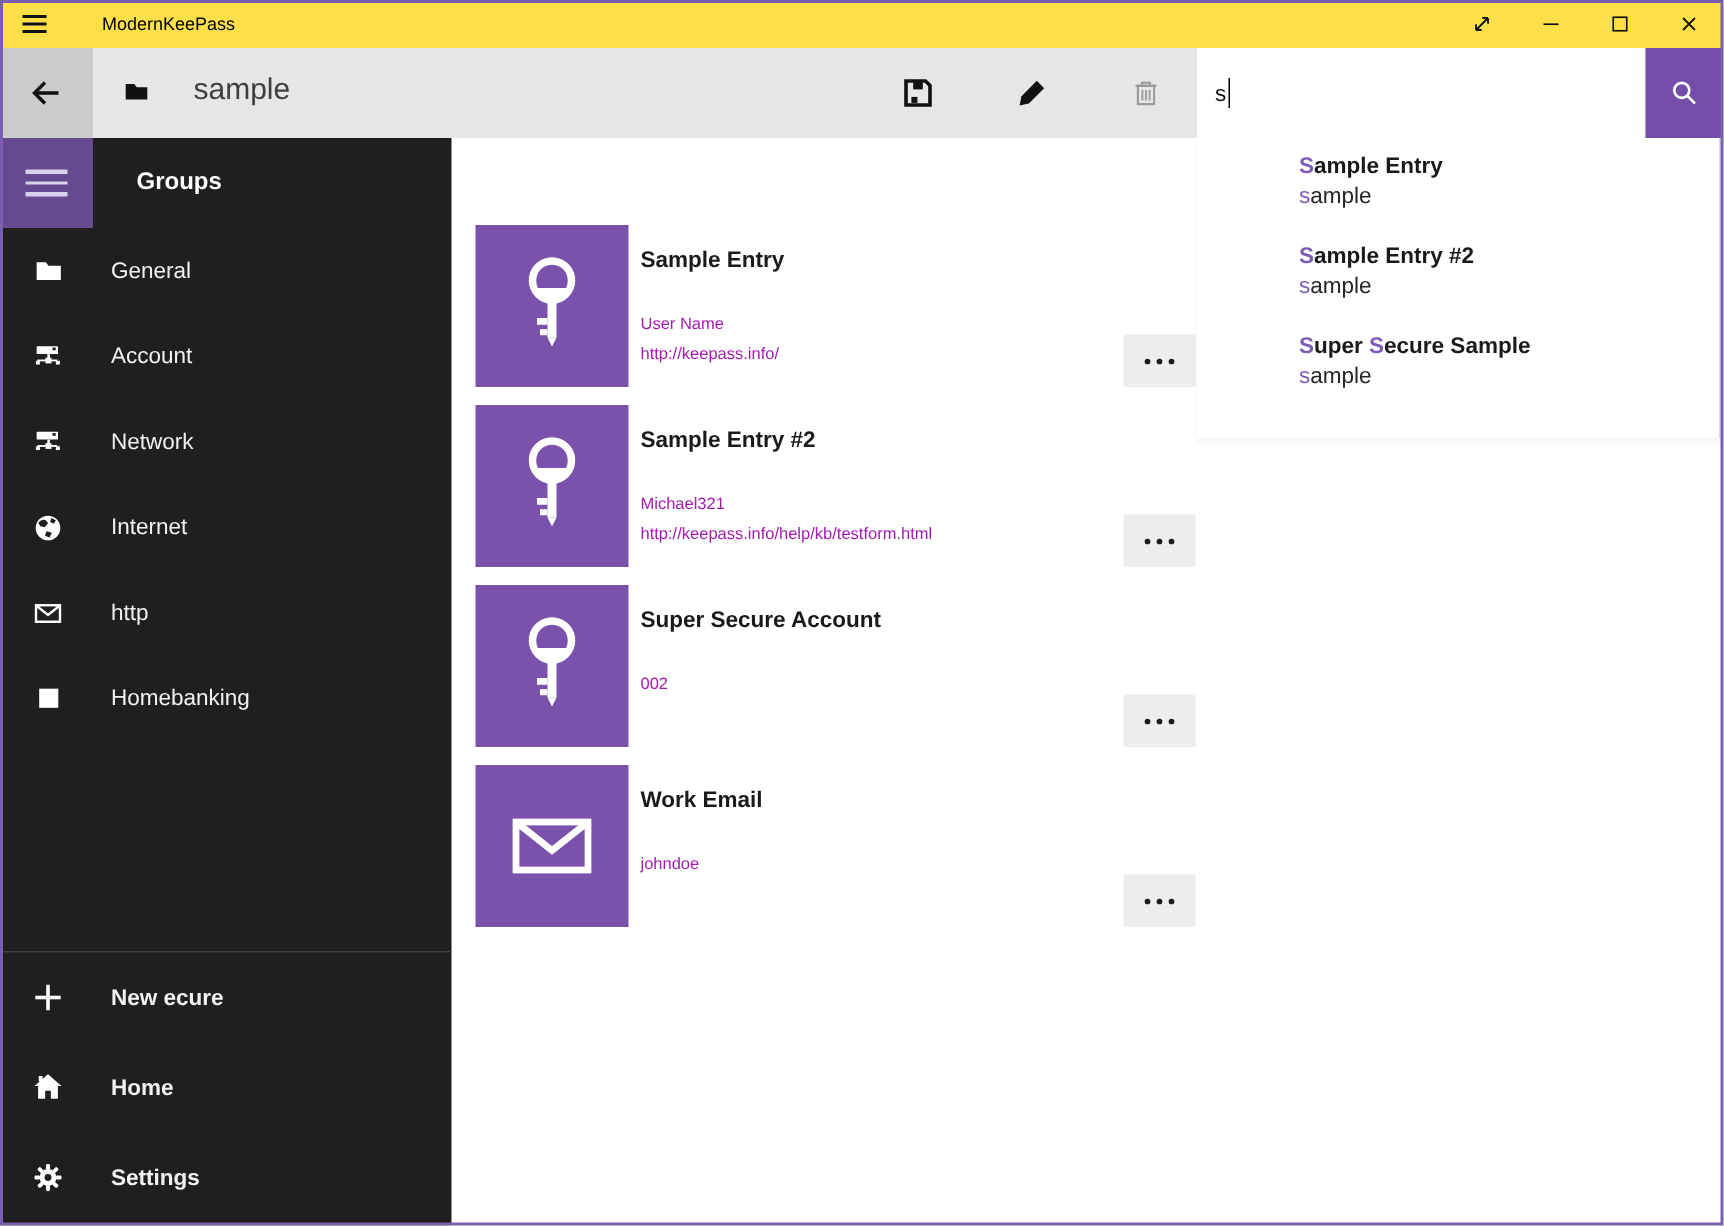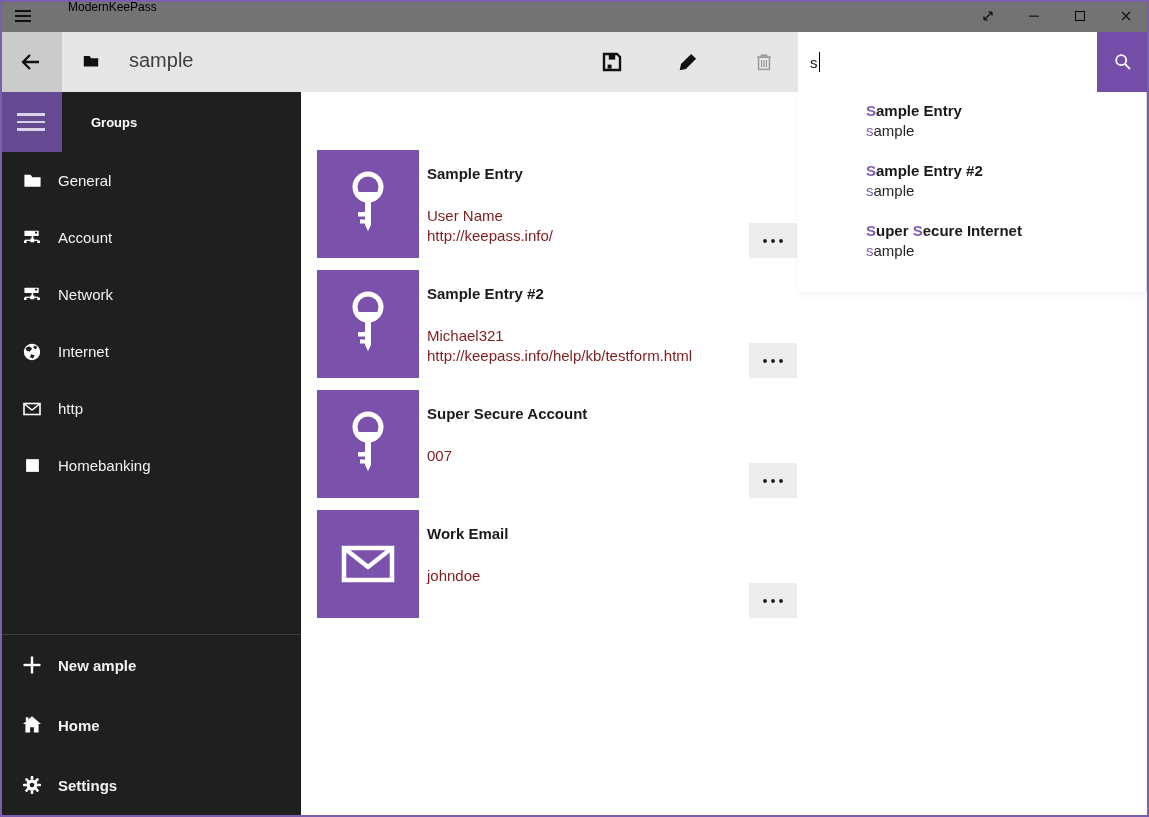--- a/index.html
+++ b/index.html
@@ -6,21 +6,21 @@
     --accent:#744DA9; --tile:#7B52AB; --hamburger:#654A92; --sidebar:#1F1F1F;
     --cmdbar:#E6E6E6; --backbg:#CBCBCB; --winborder:#7A5FB0; --hl:#7E5BB5;
   }
   *{margin:0;padding:0;box-sizing:border-box;}
   html,body{background:#8a8a8a;}
   body{font-family:"Liberation Sans","DejaVu Sans",sans-serif;}
   .window{position:relative;width:1149px;height:817px;background:#fff;overflow:hidden;}
   .frame{position:absolute;inset:0;border:2px solid var(--winborder);pointer-events:none;z-index:60;}
 
   
-  .titlebar{position:absolute;left:0;top:0;width:100%;height:32px;background:#737373;display:flex;}
+  .titlebar{position:absolute;left:0;top:0;width:100%;height:32px;background:#fde047;display:flex;align-items:center;}
   .tb-menu{width:46px;height:32px;display:flex;flex-direction:column;justify-content:center;align-items:center;gap:3.5px;cursor:default;}
   .tb-menu i{display:block;width:16px;height:1.6px;background:#111;}
   .app-title{font-size:12px;color:#000;margin-left:22px;}
   .caption{margin-left:auto;display:flex;height:32px;}
   .cap-btn{width:46px;height:32px;display:flex;align-items:center;justify-content:center;}
 
   
   .cmdbar{position:absolute;left:0;top:32px;width:100%;height:60px;background:var(--cmdbar);}
   .back-btn{position:absolute;left:0;top:0;width:62px;height:60px;background:var(--backbg);display:flex;align-items:center;justify-content:center;}
   .db-icon{position:absolute;left:82px;top:20px;}
@@ -29,36 +29,36 @@
   .btn-save{left:588px;} .btn-edit{left:664px;} .btn-delete{left:740px;}
   .searchbox{position:absolute;left:798px;top:0;width:299px;height:60px;background:#fff;display:flex;align-items:center;padding-left:12px;font-size:15px;color:#111;cursor:text;}
   .caret{display:inline-block;width:1px;height:20px;background:#000;margin-left:1px;}
   .search-btn{position:absolute;left:1097px;top:0;width:52px;height:60px;background:var(--accent);display:flex;align-items:center;justify-content:center;}
 
   
   .sidebar{position:absolute;left:0;top:92px;width:301px;bottom:0;background:var(--sidebar);z-index:20;}
   .side-header{position:relative;height:60px;}
   .ham-btn{position:absolute;left:0;top:0;width:62px;height:60px;background:var(--hamburger);display:flex;flex-direction:column;justify-content:center;align-items:center;gap:5px;}
   .ham-btn i{display:block;width:28px;height:2.6px;background:#D8D2EA;}
-  .side-title{position:absolute;left:91px;top:0;height:60px;display:flex;align-items:center;font-size:13px;font-weight:bold;color:#fff;}
+  .side-title{position:absolute;left:91px;top:0;height:60px;display:flex;align-items:center;font-size:16px;font-weight:bold;color:#fff;}
   .nav-item{height:57px;display:flex;align-items:center;padding-left:22px;color:#F2F2F2;font-size:15px;cursor:default;}
   .nav-item .nico{width:20px;height:20px;display:flex;align-items:center;justify-content:center;flex:0 0 20px;}
-  .nav-item .nlabel{margin-left:16px;}
+  .nav-item .nlabel{margin-left:32px;}
   .side-bottom{position:absolute;left:0;bottom:2px;width:100%;}
   .side-sep{height:1px;background:#3F3F3F;}
   .nav-item.bold{height:60px;font-weight:bold;}
 
   
   .content{position:absolute;left:301px;top:92px;right:0;bottom:0;background:#fff;}
   .entries{position:absolute;left:16px;top:58px;}
   .entry{position:relative;width:480px;height:108px;margin-bottom:12px;cursor:default;}
   .tile{position:absolute;left:0;top:0;width:102px;height:108px;background:var(--tile);display:flex;align-items:center;justify-content:center;}
   .e-text{position:absolute;left:110px;top:14px;right:60px;}
   .e-title{font-size:15px;font-weight:bold;color:#1A1A1A;line-height:20px;}
-  .e-sub{margin-top:22px;font-size:15px;color:#7f1d1d;line-height:20px;}
+  .e-sub{margin-top:22px;font-size:11px;color:#a21caf;line-height:20px;}
   .more-btn{position:absolute;right:0;bottom:0;width:48px;height:35px;background:#EDEDED;display:flex;align-items:center;justify-content:center;}
 
   
   .suggestions{position:absolute;left:798px;top:92px;width:349px;background:#fff;z-index:40;padding:6px 0 14px 0;border-right:1px solid #D9D9D9;box-shadow:0 3px 5px rgba(0,0,0,0.05);}
   .sug-item{height:60px;padding:3px 12px 0 68px;cursor:default;}
   .sug-title{font-size:15px;font-weight:bold;color:#1A1A1A;line-height:20px;}
   .sug-sub{font-size:15px;color:#252525;line-height:20px;}
   .hl{color:var(--hl);}
   svg{display:block;}
 </style>
@@ -223,21 +223,21 @@
 
     <div class="side-bottom">
       <div class="side-sep"></div>
       <div class="nav-item bold">
         <span class="nico">
           <svg width="20" height="20" viewBox="0 0 20 20" fill="#fff">
             <rect x="8.8" y="1.5" width="2.4" height="17"></rect>
               <rect x="1.5" y="8.8" width="17" height="2.4"></rect>
           </svg>
         </span>
-        <span class="nlabel">New ample</span>
+        <span class="nlabel">New ecure</span>
       </div>
       <div class="nav-item bold">
         <span class="nico">
           <svg width="20" height="20" viewBox="0 0 20 20">
             <rect x="3.8" y="2.3" width="2.6" height="3.6" fill="#fff"></rect>
             <path d="M10 1.2 L19 9 H16.6 V17.5 H11.9 V12.2 H8.1 V17.5 H3.4 V9 H1 Z" fill="#fff"></path>
           </svg>
         </span>
         <span class="nlabel">Home</span>
       </div>
@@ -327,21 +327,21 @@
             <path d="M19.5 22 A13 13 0 0 0 42.5 22 Z" fill="#fff"></path>
             <rect x="28" y="29" width="6" height="26" fill="#fff"></rect>
             <rect x="21" y="42" width="7" height="4.5" fill="#fff"></rect>
             <rect x="23" y="49.5" width="5" height="4" fill="#fff"></rect>
             <path d="M28 55 h6 l-3 6 Z" fill="#fff"></path>
           </svg>
         </div>
         <div class="e-text">
           <div class="e-title">Super Secure Account</div>
           <div class="e-sub">
-            <div>007</div>
+            <div>002</div>
           </div>
         </div>
         <div class="more-btn">
           <svg width="24" height="8" viewBox="0 0 24 8">
             <circle cx="4" cy="4" r="1.9" fill="#1a1a1a"></circle>
               <circle cx="12" cy="4" r="1.9" fill="#1a1a1a"></circle>
               <circle cx="20" cy="4" r="1.9" fill="#1a1a1a"></circle>
           </svg>
         </div>
       </div>
@@ -375,19 +375,19 @@
   <div class="suggestions">
     <div class="sug-item">
       <div class="sug-title"><span class="hl">S</span><span>ample Entry</span></div>
       <div class="sug-sub"><span class="hl">s</span><span>ample</span></div>
     </div>
     <div class="sug-item">
       <div class="sug-title"><span class="hl">S</span><span>ample Entry #2</span></div>
       <div class="sug-sub"><span class="hl">s</span><span>ample</span></div>
     </div>
     <div class="sug-item">
-      <div class="sug-title"><span class="hl">S</span><span>uper </span><span class="hl">S</span><span>ecure Internet</span></div>
+      <div class="sug-title"><span class="hl">S</span><span>uper </span><span class="hl">S</span><span>ecure Sample</span></div>
       <div class="sug-sub"><span class="hl">s</span><span>ample</span></div>
     </div>
   </div>
 
   <div class="frame"></div>
 </div>
 
 </body></html>

